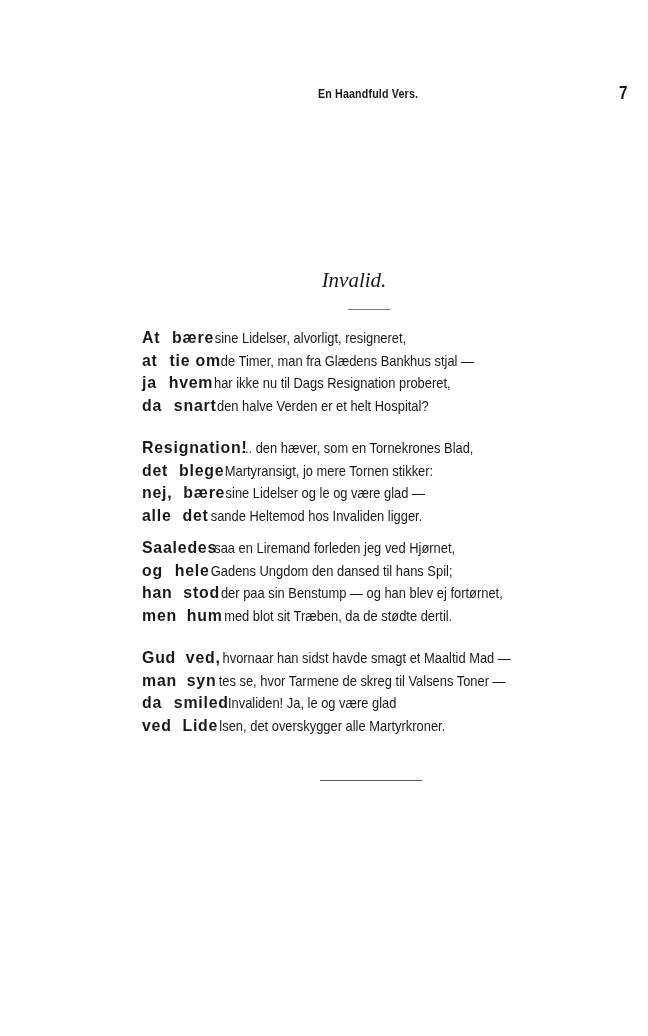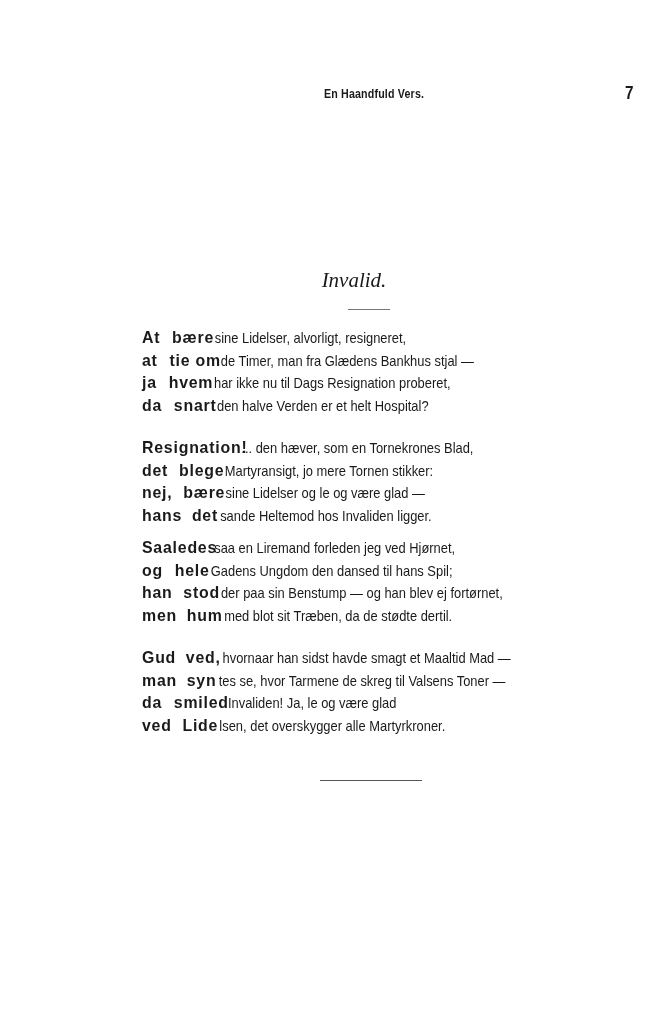--- a/index.html
+++ b/index.html
@@ -1,21 +1,21 @@
 <!DOCTYPE html>
 <html><head>
   <meta charset="utf-8">
   <style>
     html, body { margin: 0; padding: 0; }
     body {
       width: 648px; height: 1036px; background: #ffffff; position: relative; overflow: hidden;
       color: #1a1a1a; font-family: "Liberation Serif", serif;
     }
     .running-head {
-      position: absolute; top: 86px; left: 12px; width: 585px; height: 20px;
+      position: absolute; top: 86px; left: 6px; width: 585px; height: 20px;
     }
     .running-title {
       position: absolute; left: 312px; top: 0;
       font-family: "Liberation Sans", sans-serif; font-weight: bold; font-size: 13px;
       transform: scaleX(0.82); transform-origin: left top; letter-spacing: 0.2px;
     }
     .page-number {
       position: absolute; left: 613px; top: -3px;
       font-family: "Liberation Sans", sans-serif; font-weight: bold; font-size: 18px;
       transform: scaleX(0.85); transform-origin: left top;
@@ -61,21 +61,21 @@
   <div class="line"><span class="lead">At</span><span class="lead lead2">bære</span><span>sine Lidelser, alvorligt, resigneret,</span></div>
   <div class="line"><span class="lead">at</span><span class="lead lead2">tie om</span><span>de Timer, man fra Glædens Bankhus stjal —</span></div>
   <div class="line"><span class="lead">ja</span><span class="lead lead2">hvem</span><span>har ikke nu til Dags Resignation proberet,</span></div>
   <div class="line"><span class="lead">da</span><span class="lead lead2">snart</span><span>den halve Verden er et helt Hospital?</span></div>
 </div>
 
 <div class="stanza s2">
   <div class="line"><span class="lead">Resignation!</span><span>... den hæver, som en Tornekrones Blad,</span></div>
   <div class="line"><span class="lead">det</span><span class="lead lead2">blege</span><span>Martyransigt, jo mere Tornen stikker:</span></div>
   <div class="line"><span class="lead">nej,</span><span class="lead lead2">bære</span><span>sine Lidelser og le og være glad —</span></div>
-  <div class="line"><span class="lead">hans</span><span class="lead lead2">det</span><span>sande Heltemod hos Invaliden ligger.</span></div>
+  <div class="line"><span class="lead">alle</span><span class="lead lead2">det</span><span>sande Heltemod hos Invaliden ligger.</span></div>
 </div>
 
 <div class="stanza s3">
   <div class="line"><span class="lead">Saaledes</span><span>saa en Liremand forleden jeg ved Hjørnet,</span></div>
   <div class="line"><span class="lead">og</span><span class="lead lead2">hele</span><span>Gadens Ungdom den dansed til hans Spil;</span></div>
   <div class="line"><span class="lead">han</span><span class="lead lead2">stod</span><span>der paa sin Benstump — og han blev ej fortørnet,</span></div>
   <div class="line"><span class="lead">men</span><span class="lead lead2">hum</span><span>med blot sit Træben, da de stødte dertil.</span></div>
 </div>
 
 <div class="stanza s4">

